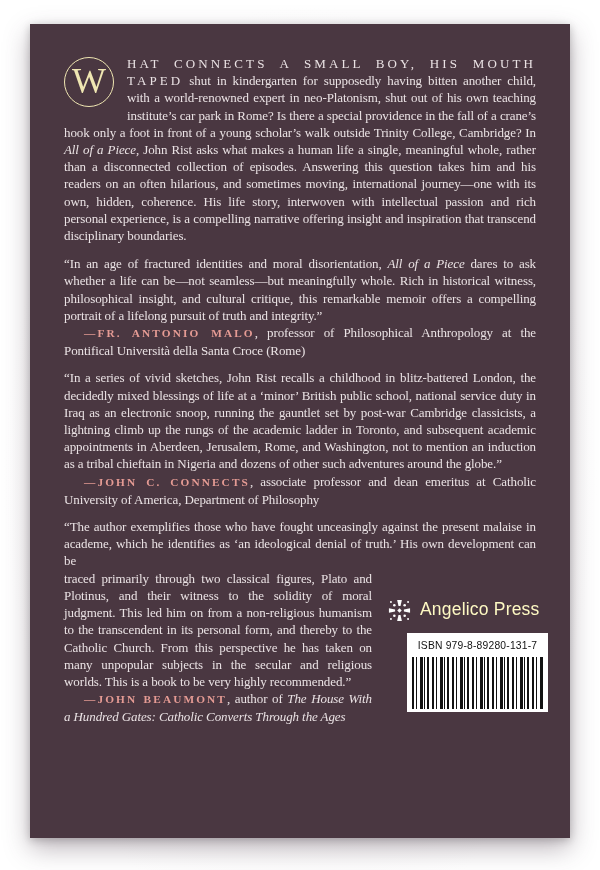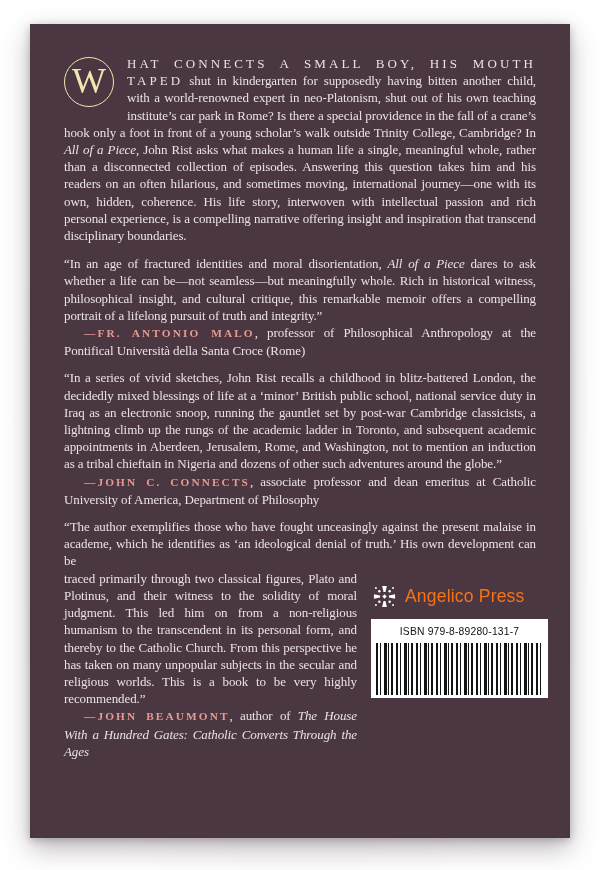--- a/index.html
+++ b/index.html
@@ -52,38 +52,38 @@
   .blurb { margin-bottom: 10px; }
   .attribution { text-indent: 20px; }
   .attr-name {
     color: var(--attribution-pink, #e59b94);
     font-weight: bold;
     font-size: 11.3px;
     letter-spacing: 2.1px;
   }
   em { font-style: italic; }
   
-  .b4-row { display: flex; align-items: flex-start; }
+  .b4-row { display: flex; align-items: center; }
   .b4-left { flex: 1 1 auto; margin-right: 14px; }
   .b4-right { flex: 0 0 162px; margin-right: -12px; }
   .logo-row {
     display: flex; align-items: center; gap: 7px;
     padding-top: 13px;
-    color: #f97316;
+    color: #fef9c3;
   }
   .logo-text {
     font-family: "Liberation Sans", sans-serif;
     font-size: 17.5px;
     letter-spacing: 0.2px;
     white-space: nowrap;
   }
   .barcode {
     margin-top: 9px;
     margin-left: auto;
-    width: 177px;
+    width: 141px;
     background: var(--barcode-background, #ffffff);
     padding: 3px 5px 3px 5px;
   }
   .isbn-label {
     font-family: "Liberation Sans", sans-serif;
     font-size: 10.3px;
     color: var(--barcode-ink, #111111);
     text-align: center;
     letter-spacing: 0.2px;
     padding: 1px 0 3px 0;

